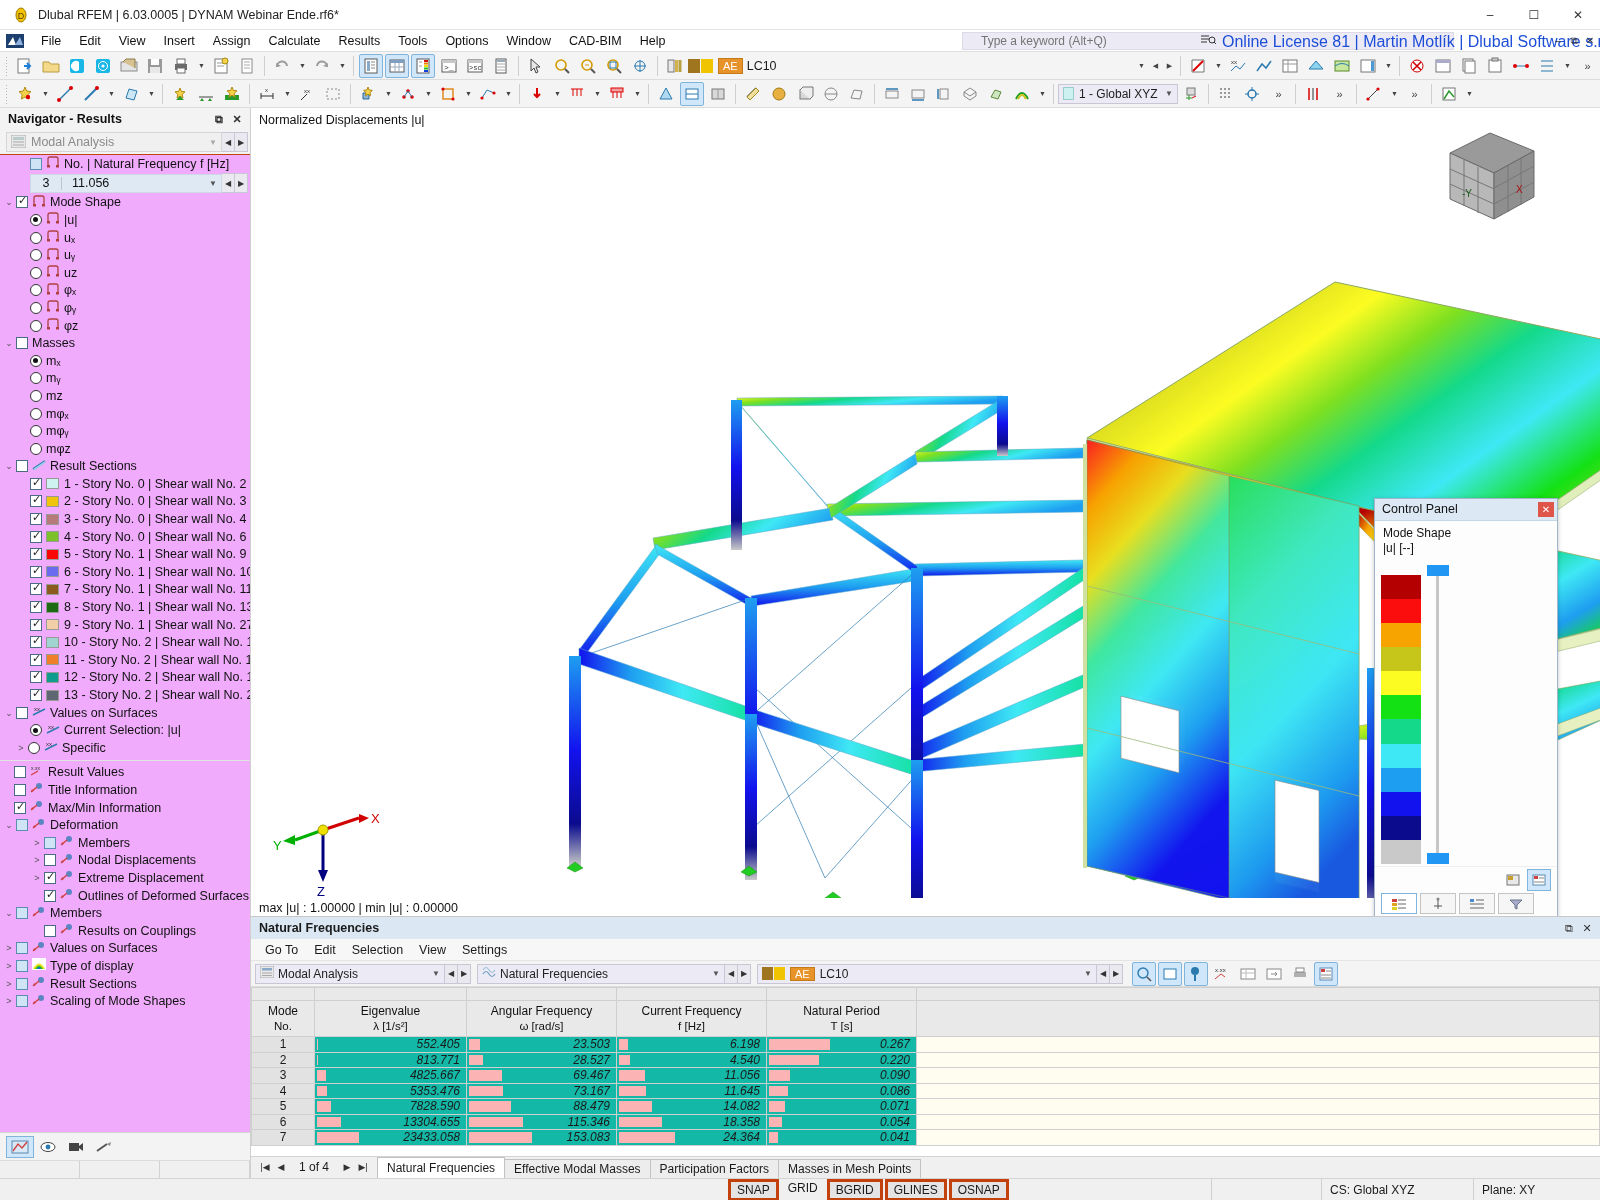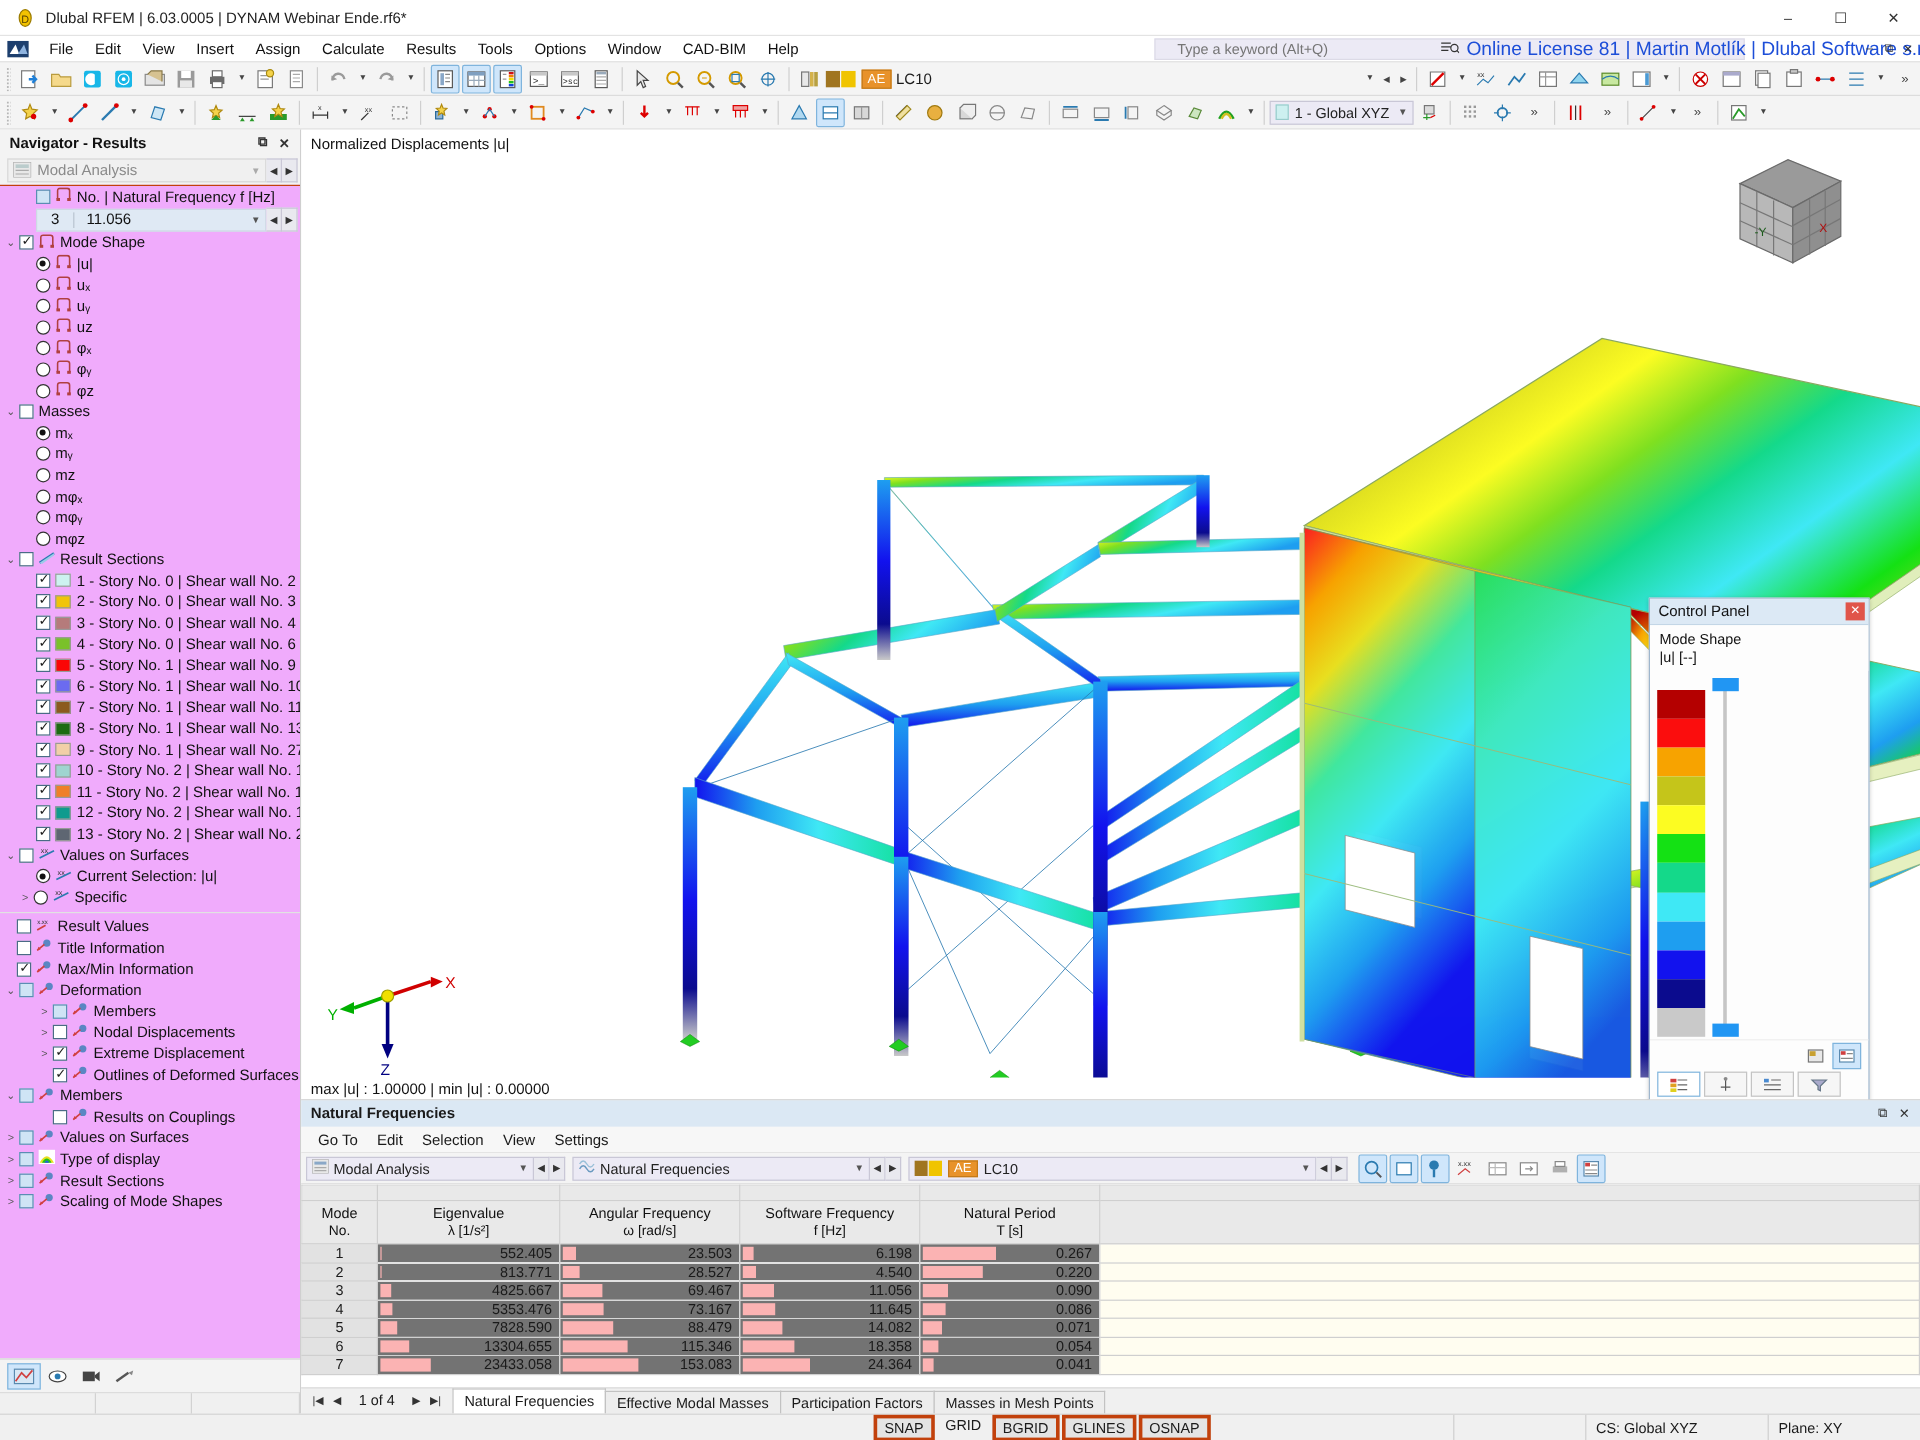--- a/index.html
+++ b/index.html
@@ -134,21 +134,21 @@
   .tp-menu .mi { padding:2px 8px; font-size:12.5px; }
   .tp-tools { height:26px; background:#f4f4f4; display:flex; align-items:center; padding-left:4px; gap:0; border-bottom:1px solid #dcdcdc; }
 
   .tp-grid { flex:1; background:#fff; overflow:hidden; position:relative; }
   table.ft { border-collapse:collapse; width:100%; font-size:12px; table-layout:fixed; }
   table.ft th, table.ft td { border:1px solid #cfcfcf; padding:0; }
   .hdr-blank { height:13px; background:#e9e9e9; }
   .hdr-main { height:36px; background:#e9e9e9; text-align:center; font-weight:normal; color:#111; line-height:1.35; }
   .hdr-main .l2 { font-size:11.5px; }
   td.mode { background:#e2e2e2; text-align:center; height:15.5px; }
-  td.val { background:#737373; position:relative; height:15.5px; }
+  td.val { background:#14b8a6; position:relative; height:15.5px;font-style:italic; }
   td.val .bar { position:absolute; left:2px; top:2px; bottom:2px; background:#fbb3b3; }
   td.val .num { position:absolute; right:6px; top:0; line-height:15.5px; }
   td.empty { background:#fffdf0; }
 
   .tp-footer { height:22px; background:#f0f0f0; display:flex; align-items:flex-end; padding-left:6px; border-top:1px solid #d4d4d4; }
   .pg { display:flex; align-items:center; height:20px; font-size:12px; padding-bottom:2px; }
   .pg .ab { width:16px; text-align:center; font-size:9px; color:#333; }
   .pg .cnt { padding:0 10px; }
   .sheet-tabs { display:flex; align-items:flex-end; height:22px; }
   .stab { height:19px; padding:0 9px; font-size:12px; border:1px solid #c2c2c2; border-bottom:none; background:#ededed; display:flex; align-items:center; margin-right:-1px; }
@@ -1693,21 +1693,21 @@
                   </th>
                   <th class="hdr-main">
                     <div>Eigenvalue</div>
                     <div class="l2">λ [1/s²]</div>
                   </th>
                   <th class="hdr-main">
                     <div>Angular Frequency</div>
                     <div class="l2">ω [rad/s]</div>
                   </th>
                   <th class="hdr-main">
-                    <div>Software Frequency</div>
+                    <div>Current Frequency</div>
                     <div class="l2">f [Hz]</div>
                   </th>
                   <th class="hdr-main">
                     <div>Natural Period</div>
                     <div class="l2">T [s]</div>
                   </th>
                   <th class="hdr-main"></th>
                 </tr>
             </thead>
             <tbody id="table-body">

